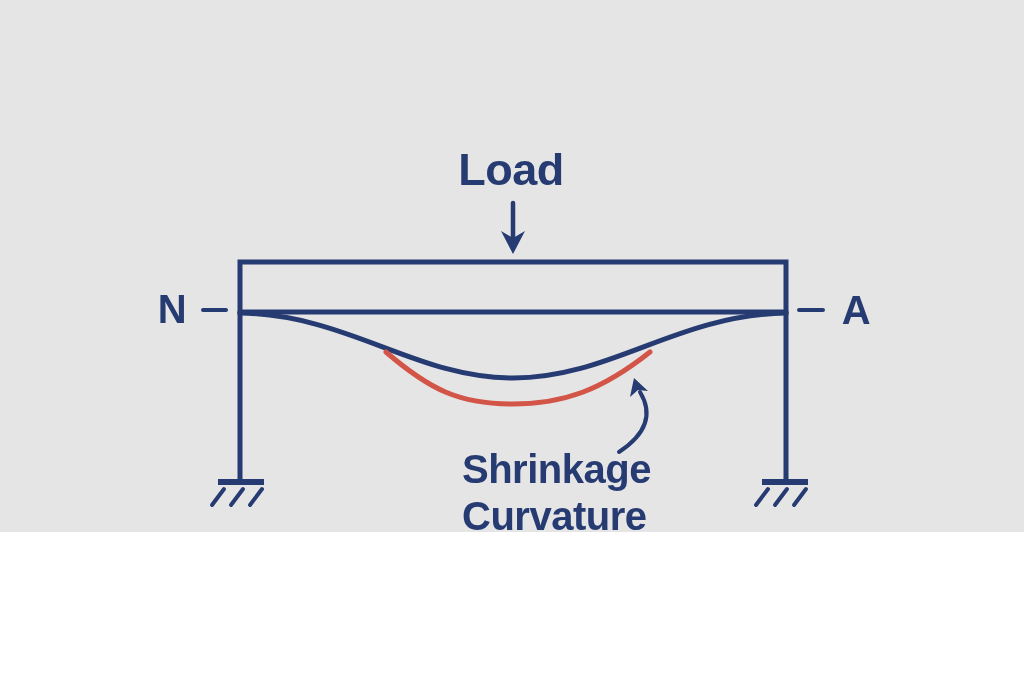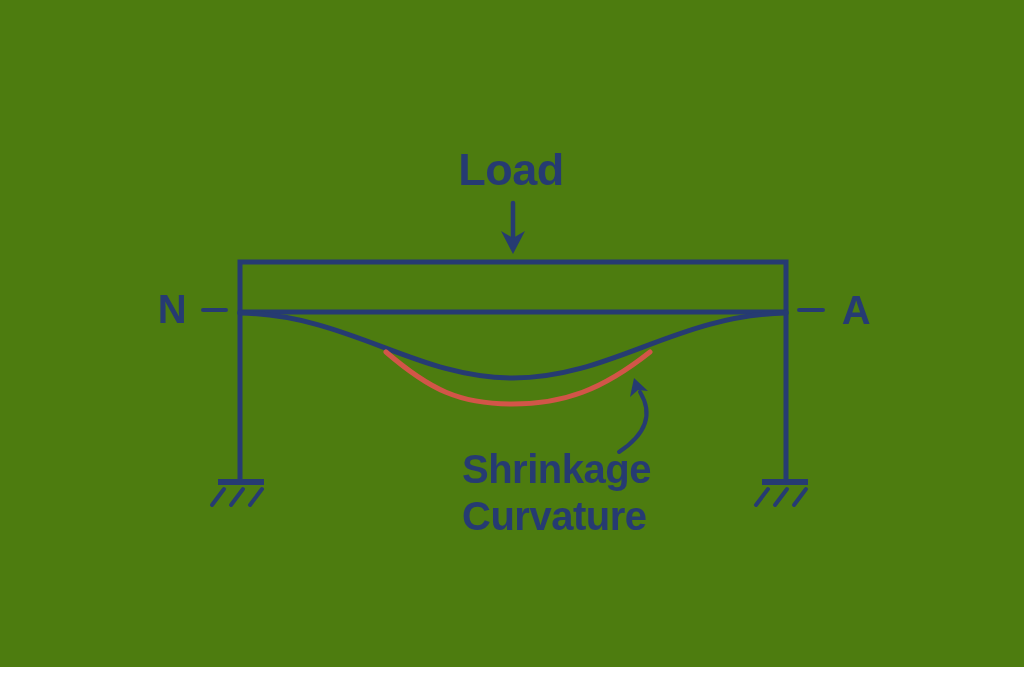--- a/index.html
+++ b/index.html
@@ -2,22 +2,22 @@
 <html><head>
 <meta charset="utf-8">
 <style>
   html, body {
     margin: 0;
     padding: 0;
   }
   .stage {
     position: relative;
     width: 1024px;
-    height: 667px;
-    background: #4d7c0f;
+    height: 532px;
+    background: #e5e5e5;
     overflow: hidden;
     font-family: "Liberation Sans", sans-serif;
   }
   svg.diagram {
     position: absolute;
     left: 0;
     top: 0;
     width: 1024px;
     height: 683px;
     display: block;

